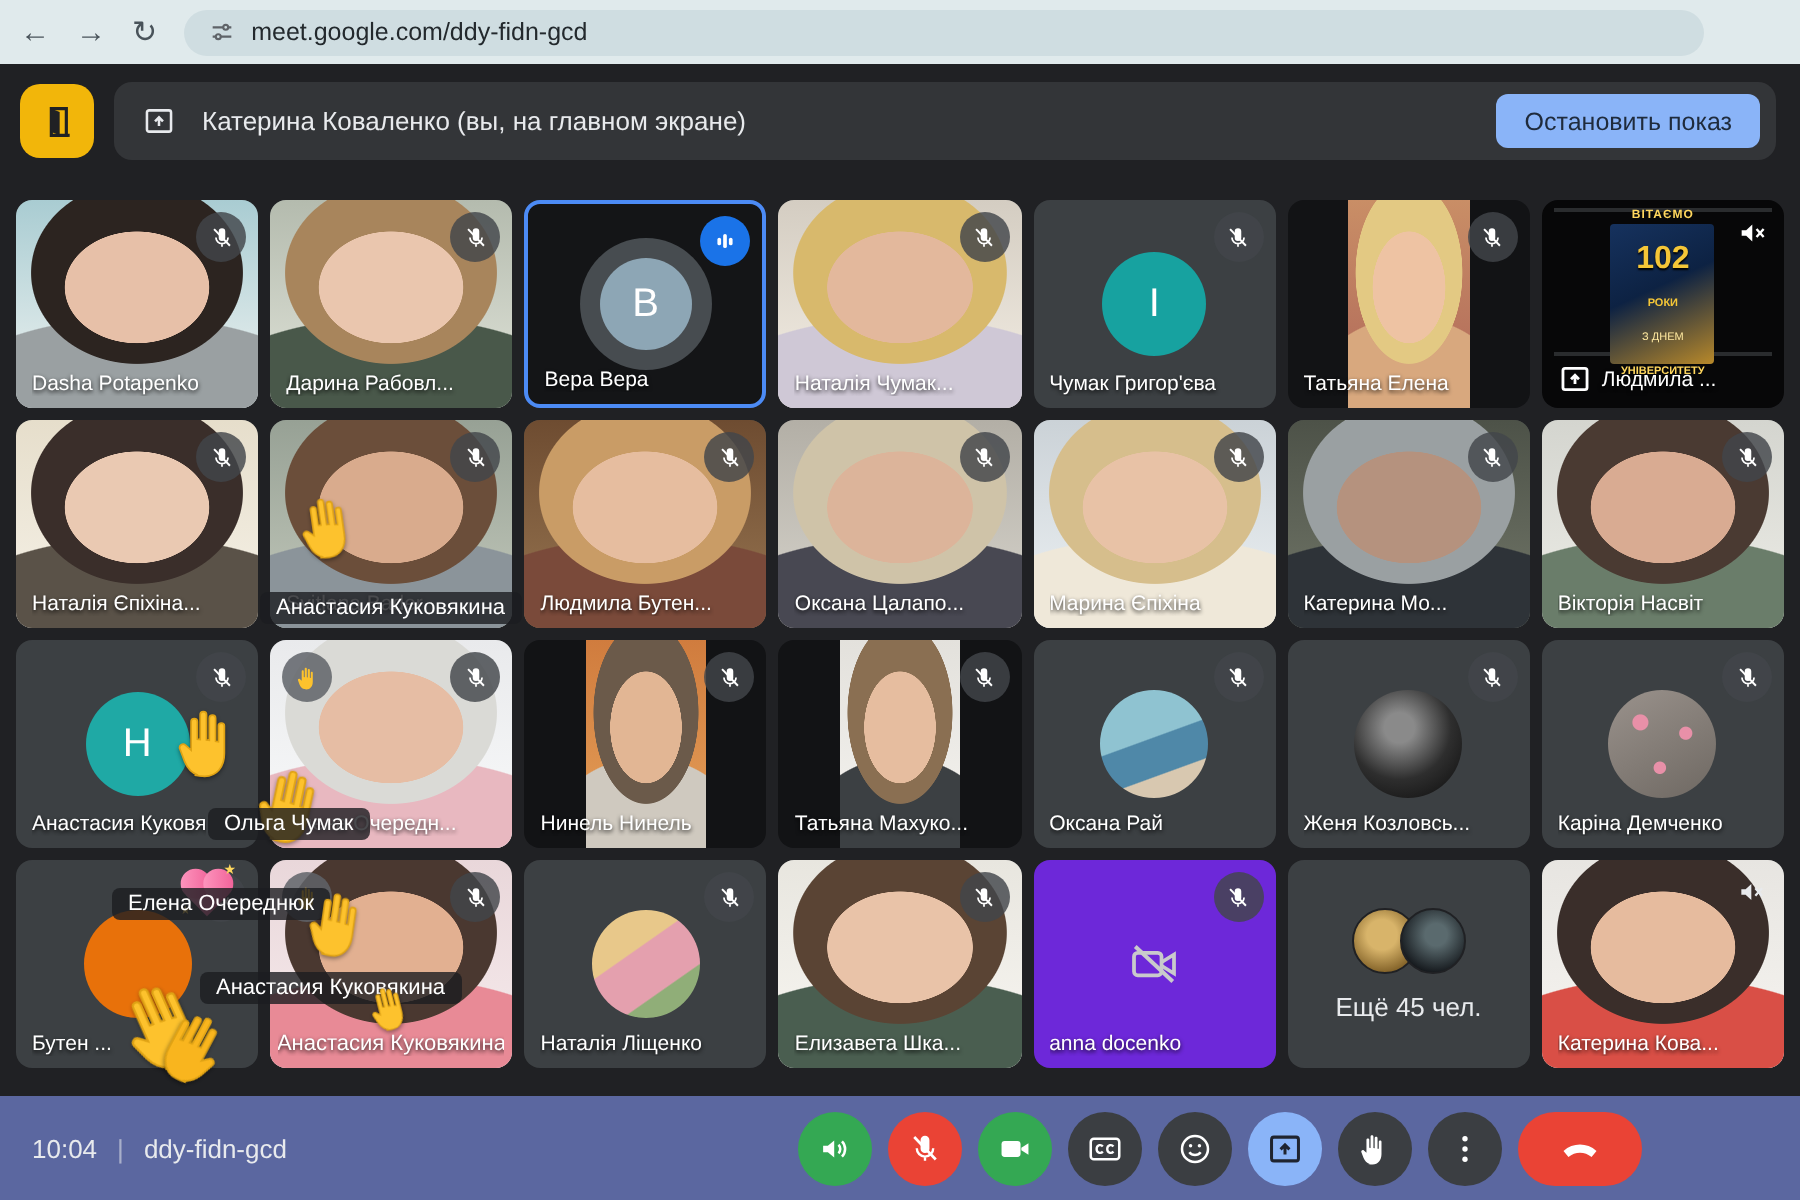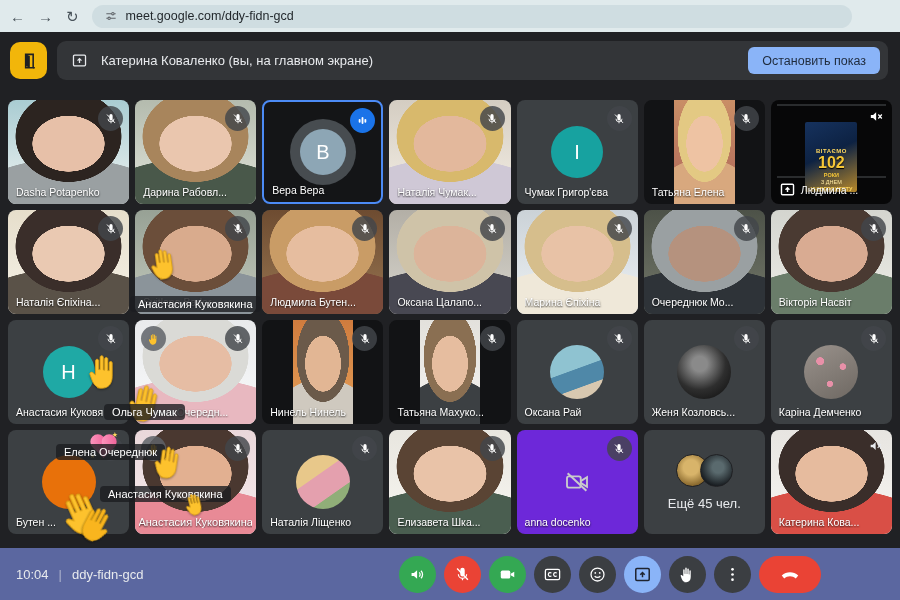--- a/index.html
+++ b/index.html
@@ -43,21 +43,21 @@
   .voloff{position:absolute;top:6px;right:6px;width:20px;height:20px;display:flex;align-items:center;justify-content:center}
   .speakind{position:absolute;top:6px;right:6px;width:25px;height:25px;border-radius:50%;background:#1a73e8;display:flex;align-items:center;justify-content:center}
   .badge{position:absolute;top:6px;left:6px;width:25px;height:25px;border-radius:50%;background:rgba(95,99,104,.85);display:flex;align-items:center;justify-content:center}
   .badge svg{width:14px;height:14px}
   .avwrap{position:absolute;inset:0;display:flex;align-items:center;justify-content:center}
   .letterav{border-radius:50%;display:flex;align-items:center;justify-content:center;color:#fff;font-size:20px}
   .ring{width:66px;height:66px;border-radius:50%;background:#474c50;display:flex;align-items:center;justify-content:center}
   .photoav{width:54px;height:54px;border-radius:50%}
   .offcam{position:absolute;inset:0;display:flex;align-items:center;justify-content:center}
   
-  .poster{position:absolute;left:50%;top:22px;transform:translateX(-50%);width:52px;height:70px;background:linear-gradient(155deg,#16325e 0%,#0d2243 45%,#b8892a 100%);border-radius:2px;display:flex;flex-direction:column;align-items:center;justify-content:flex-end;gap:1px;text-align:center}
+  .poster{position:absolute;left:50%;top:12px;transform:translateX(-50%);width:52px;height:70px;background:linear-gradient(155deg,#16325e 0%,#0d2243 45%,#b8892a 100%);border-radius:2px;display:flex;flex-direction:column;align-items:center;justify-content:center;gap:11px;text-align:center}
   .poster .p1{font-size:6px;color:#ffd75e;font-weight:bold;letter-spacing:.5px}
   .poster .p2{font-size:16px;color:#f5c637;font-weight:bold;line-height:1;text-shadow:0 1px 1px #000}
   .poster .p3{font-size:5.5px;color:#f5c637;font-weight:bold}
   .poster .p4{font-size:5.5px;color:#ffe9a0}
   .poster .p5{font-size:5.5px;color:#ffd75e;font-weight:bold}
   .shbar{position:absolute;left:6px;right:6px;top:4px;height:2px;background:#2a2c2e}
   .shbar2{position:absolute;left:6px;right:6px;bottom:26px;height:2px;background:#2a2c2e}
   .presmall{width:17px;height:17px;flex:none}
   
   .ovwrap{position:absolute;inset:0;display:flex;flex-direction:column;align-items:center;justify-content:center;gap:9px}
@@ -317,21 +317,21 @@
         <div class="vid" style="--wall:#4d5248;--wall2:#696e61">
             <div class="person" style="--hair:#9aa0a2;--skin:#b5927e;--shirt:#2e3338"></div>
           </div>
         <div class="mic">
             <svg viewBox="0 0 24 24">
               <path fill="#fff" d="M12 14.6a2.8 2.8 0 0 0 2.8-2.8V6.4a2.8 2.8 0 1 0-5.6 0v5.4a2.8 2.8 0 0 0 2.8 2.8z"></path>
               <path fill="none" stroke="#fff" stroke-width="1.5" d="M6.8 11.6a5.2 5.2 0 0 0 10.4 0M12 16.8v2.6"></path>
               <path stroke="#fff" stroke-width="1.7" d="M5.2 4.4l13.6 14.2"></path>
             </svg>
           </div>
-        <div class="nm">Очереднюк Мо...</div>
+        <div class="nm">Катерина Мо...</div>
       </div>
 
       <div class="tile">
         <div class="vid" style="--wall:#d4d5cf;--wall2:#e7e7e1">
             <div class="person" style="--hair:#4a3a32;--skin:#d9ab92;--shirt:#6a7d6a"></div>
           </div>
         <div class="mic">
             <svg viewBox="0 0 24 24">
               <path fill="#fff" d="M12 14.6a2.8 2.8 0 0 0 2.8-2.8V6.4a2.8 2.8 0 1 0-5.6 0v5.4a2.8 2.8 0 0 0 2.8 2.8z"></path>
               <path fill="none" stroke="#fff" stroke-width="1.5" d="M6.8 11.6a5.2 5.2 0 0 0 10.4 0M12 16.8v2.6"></path>

